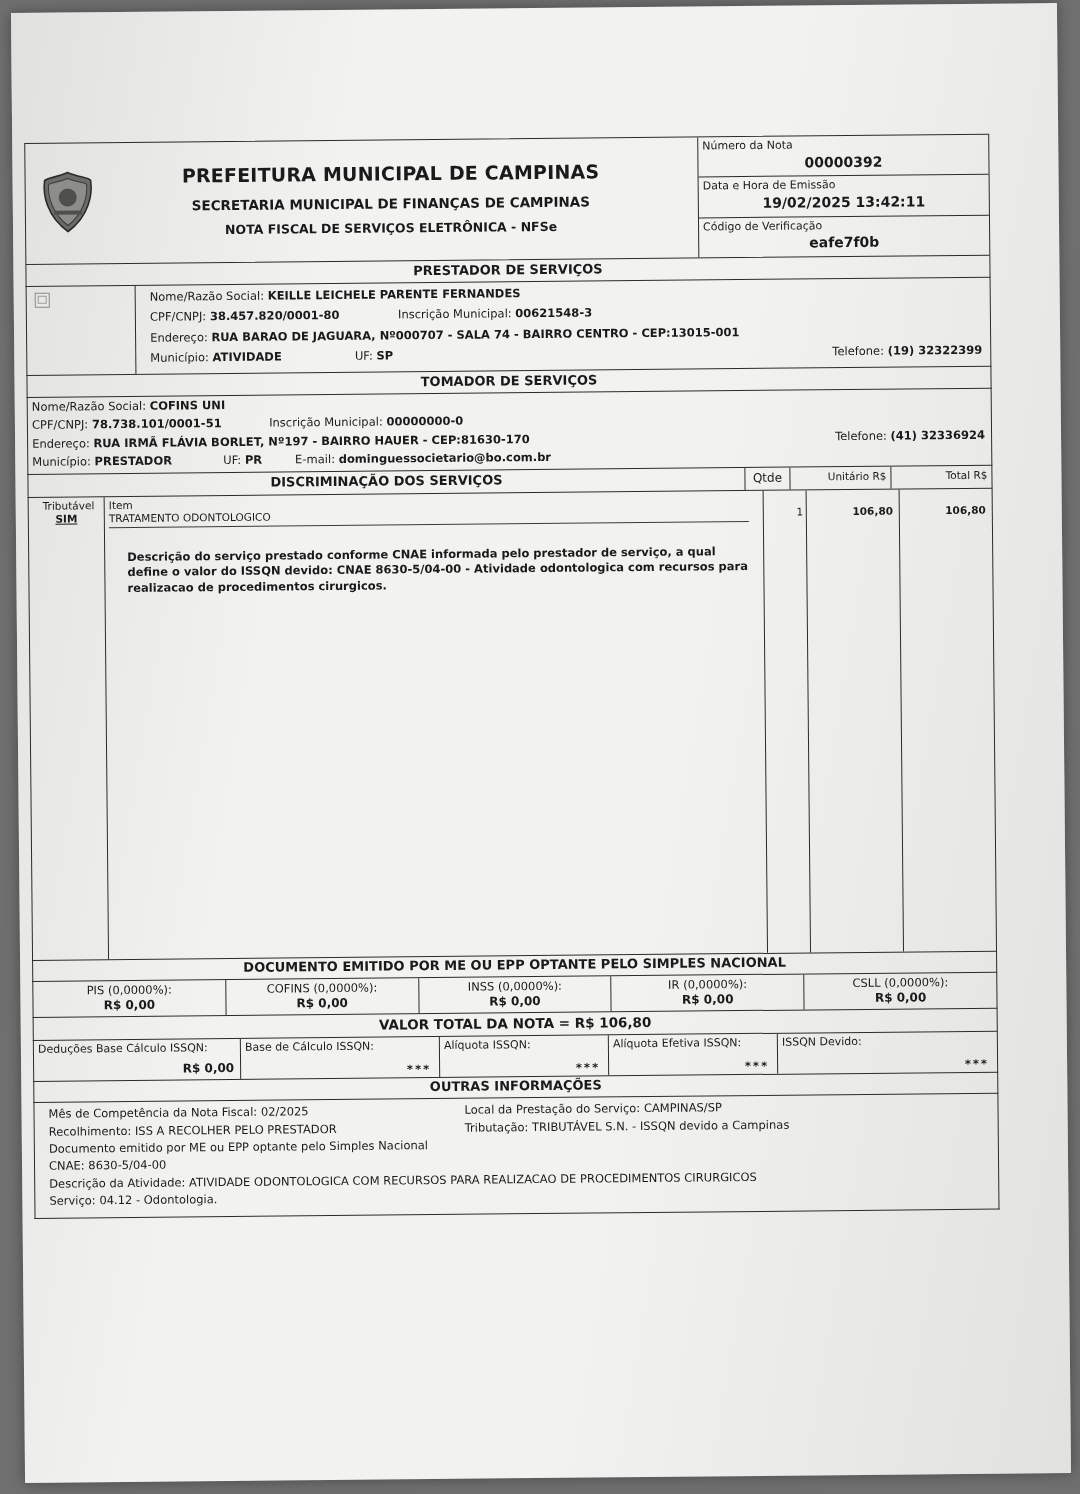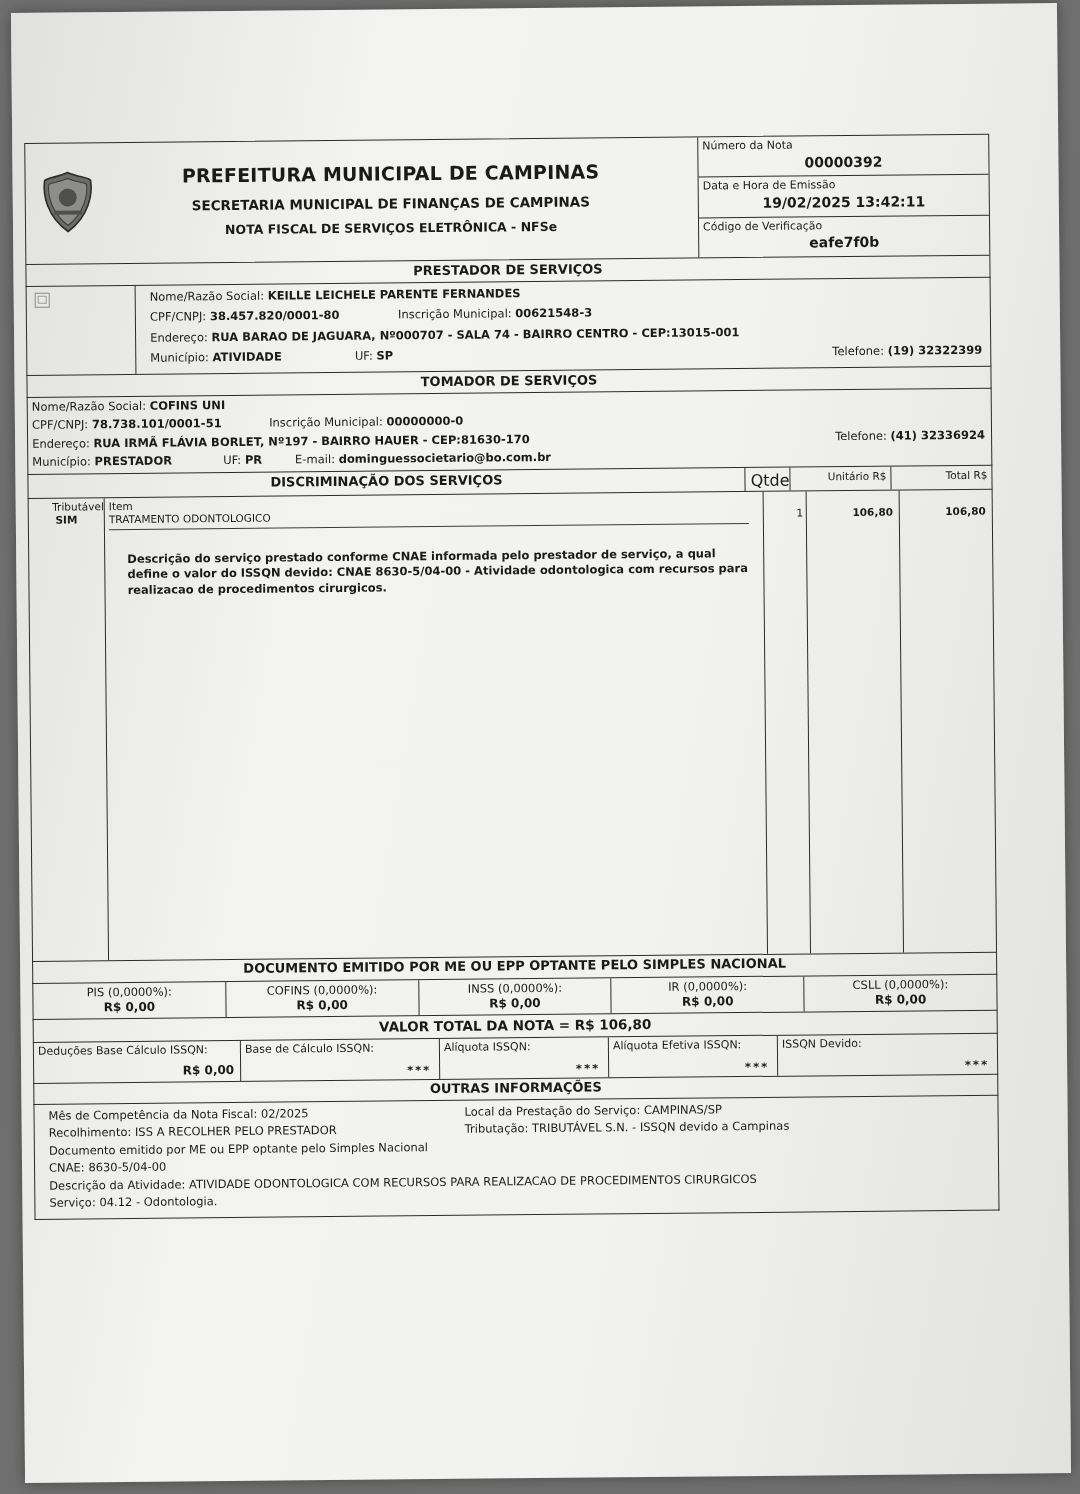--- a/index.html
+++ b/index.html
@@ -93,33 +93,33 @@
   }
   .tom .ln { margin-bottom: 4px; }
 
   
   .disc-head {
     display: flex;
     border-left: 1px solid #2b2b2b; border-right: 1px solid #2b2b2b;
     border-bottom: 1px solid #2b2b2b;
   }
   .disc-title { flex: 1; text-align: center; font-weight: bold; font-size: 13px; padding: 2px 0 3px 0; }
-  .col-qtde { width: 44px; border-left: 1px solid #2b2b2b; text-align: right; font-size: 16px; padding-top: 3px; }
+  .col-qtde { width: 44px; border-left: 1px solid #2b2b2b; text-align: center; font-size: 12px; padding-top: 3px; }
   .col-unit { width: 96px; border-left: 1px solid #2b2b2b; text-align: right; font-size: 10.5px; padding: 3px 4px 0 0; }
   .col-tot  { width: 96px; border-left: 1px solid #2b2b2b; text-align: right; font-size: 10.5px; padding: 3px 4px 0 0; }
 
   .disc-body {
     display: flex;
     border-left: 1px solid #2b2b2b; border-right: 1px solid #2b2b2b;
     border-bottom: 1px solid #2b2b2b;
     height: 462px;
   }
   .c-trib { width: 84px; border-right: 1px solid #2b2b2b; text-align: center; font-size: 10.5px; }
-  .c-trib .h { text-align: right; padding-left: 2px; }
-  .c-trib .v { font-weight: bold; }
+  .c-trib .h { text-align: left; padding-left: 14px; }
+  .c-trib .v { font-weight: bold; text-decoration: underline; }
   .c-item { flex: 1; padding: 0 6px 0 4px; }
   .c-item .h { font-size: 10.5px; }
   .item-name { font-size: 10.5px; border-bottom: 1px solid #3a3a3a; padding-bottom: 2px; width: 640px; }
   .item-desc {
     font-weight: bold; font-size: 11.5px; line-height: 1.35;
     margin: 22px 0 0 18px; width: 630px;
   }
   .c-q { width: 44px; border-left: 1px solid #2b2b2b; text-align: right; padding-right: 3px; font-size: 10.5px; }
   .c-u { width: 96px; border-left: 1px solid #2b2b2b; text-align: right; padding-right: 6px; font-size: 10.5px; font-weight: bold; }
   .c-t { width: 96px; border-left: 1px solid #2b2b2b; text-align: right; padding-right: 6px; font-size: 10.5px; font-weight: bold; }

